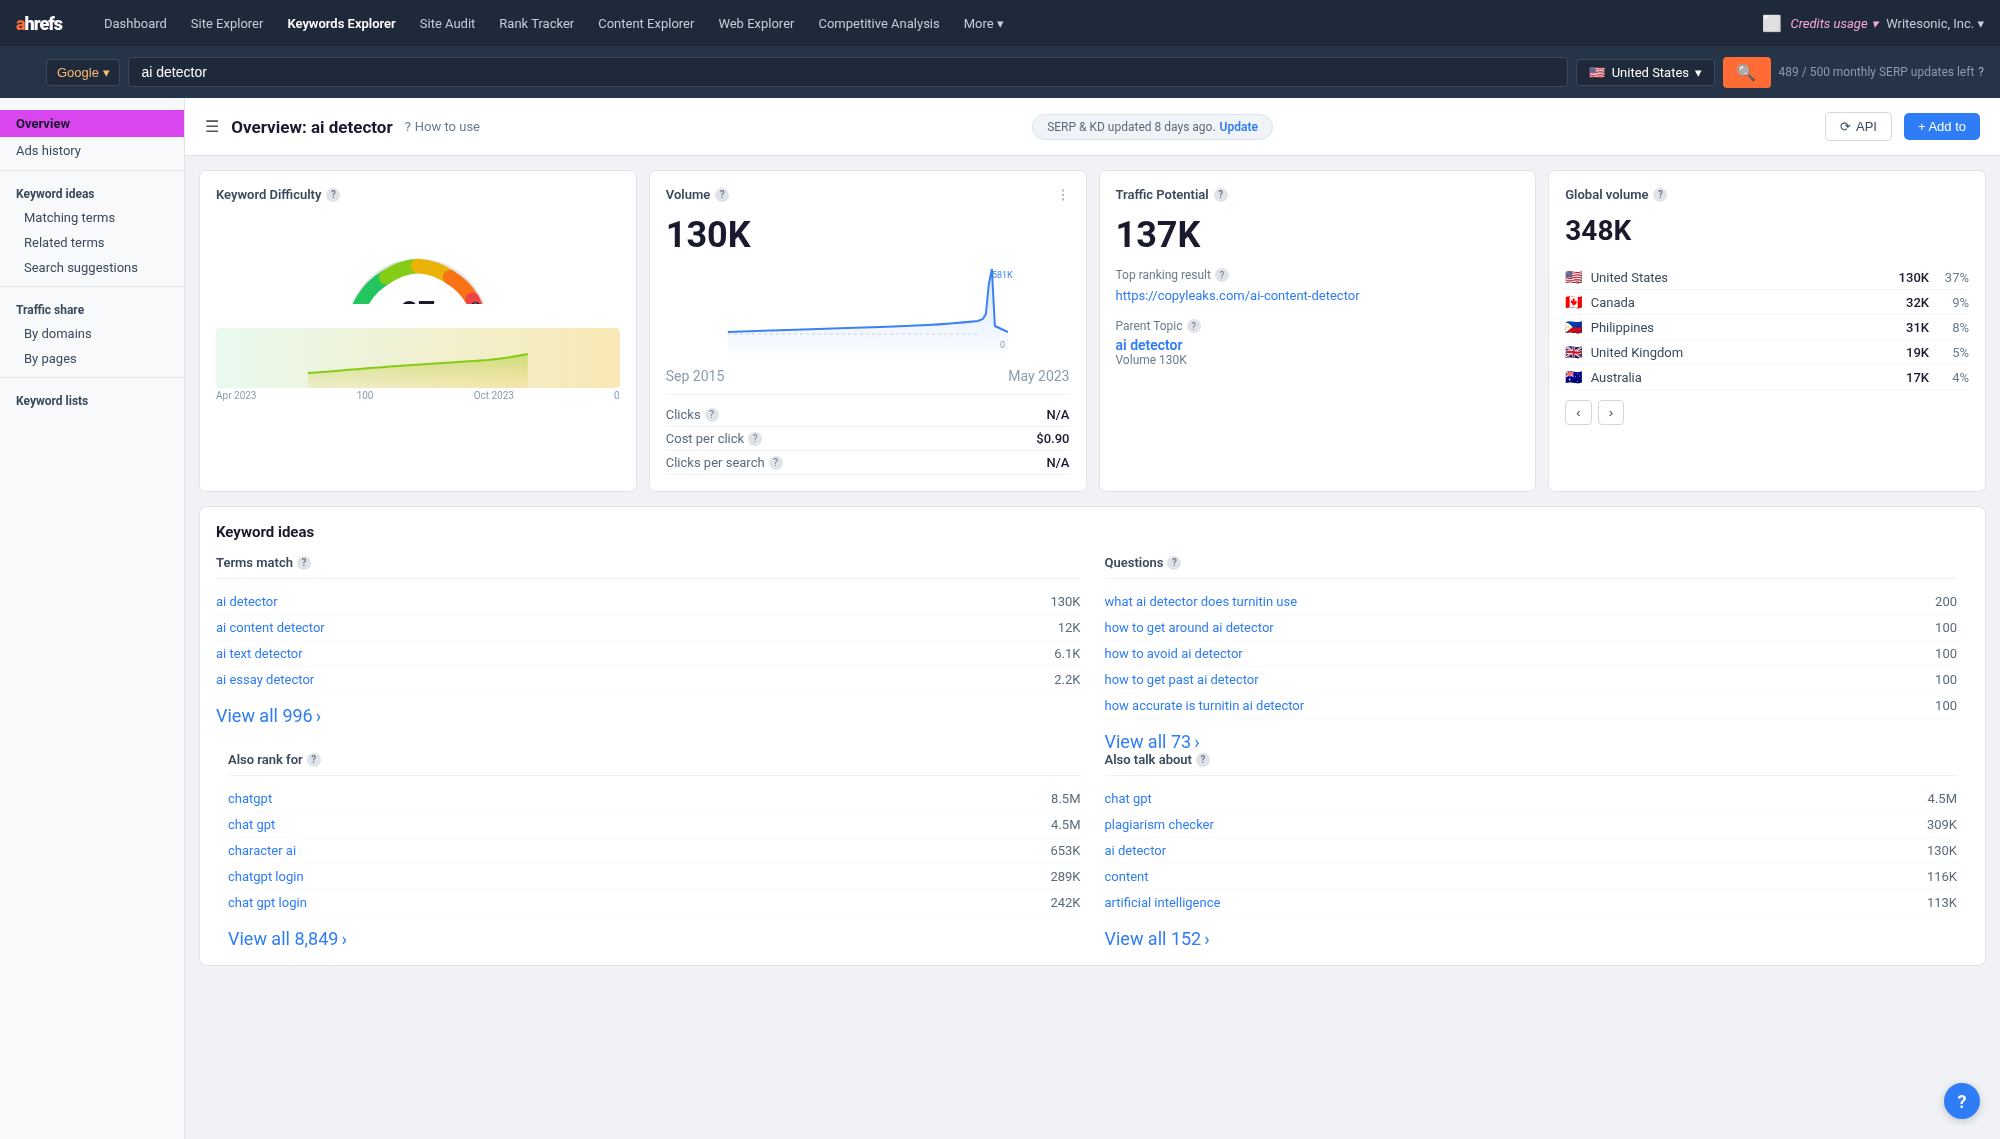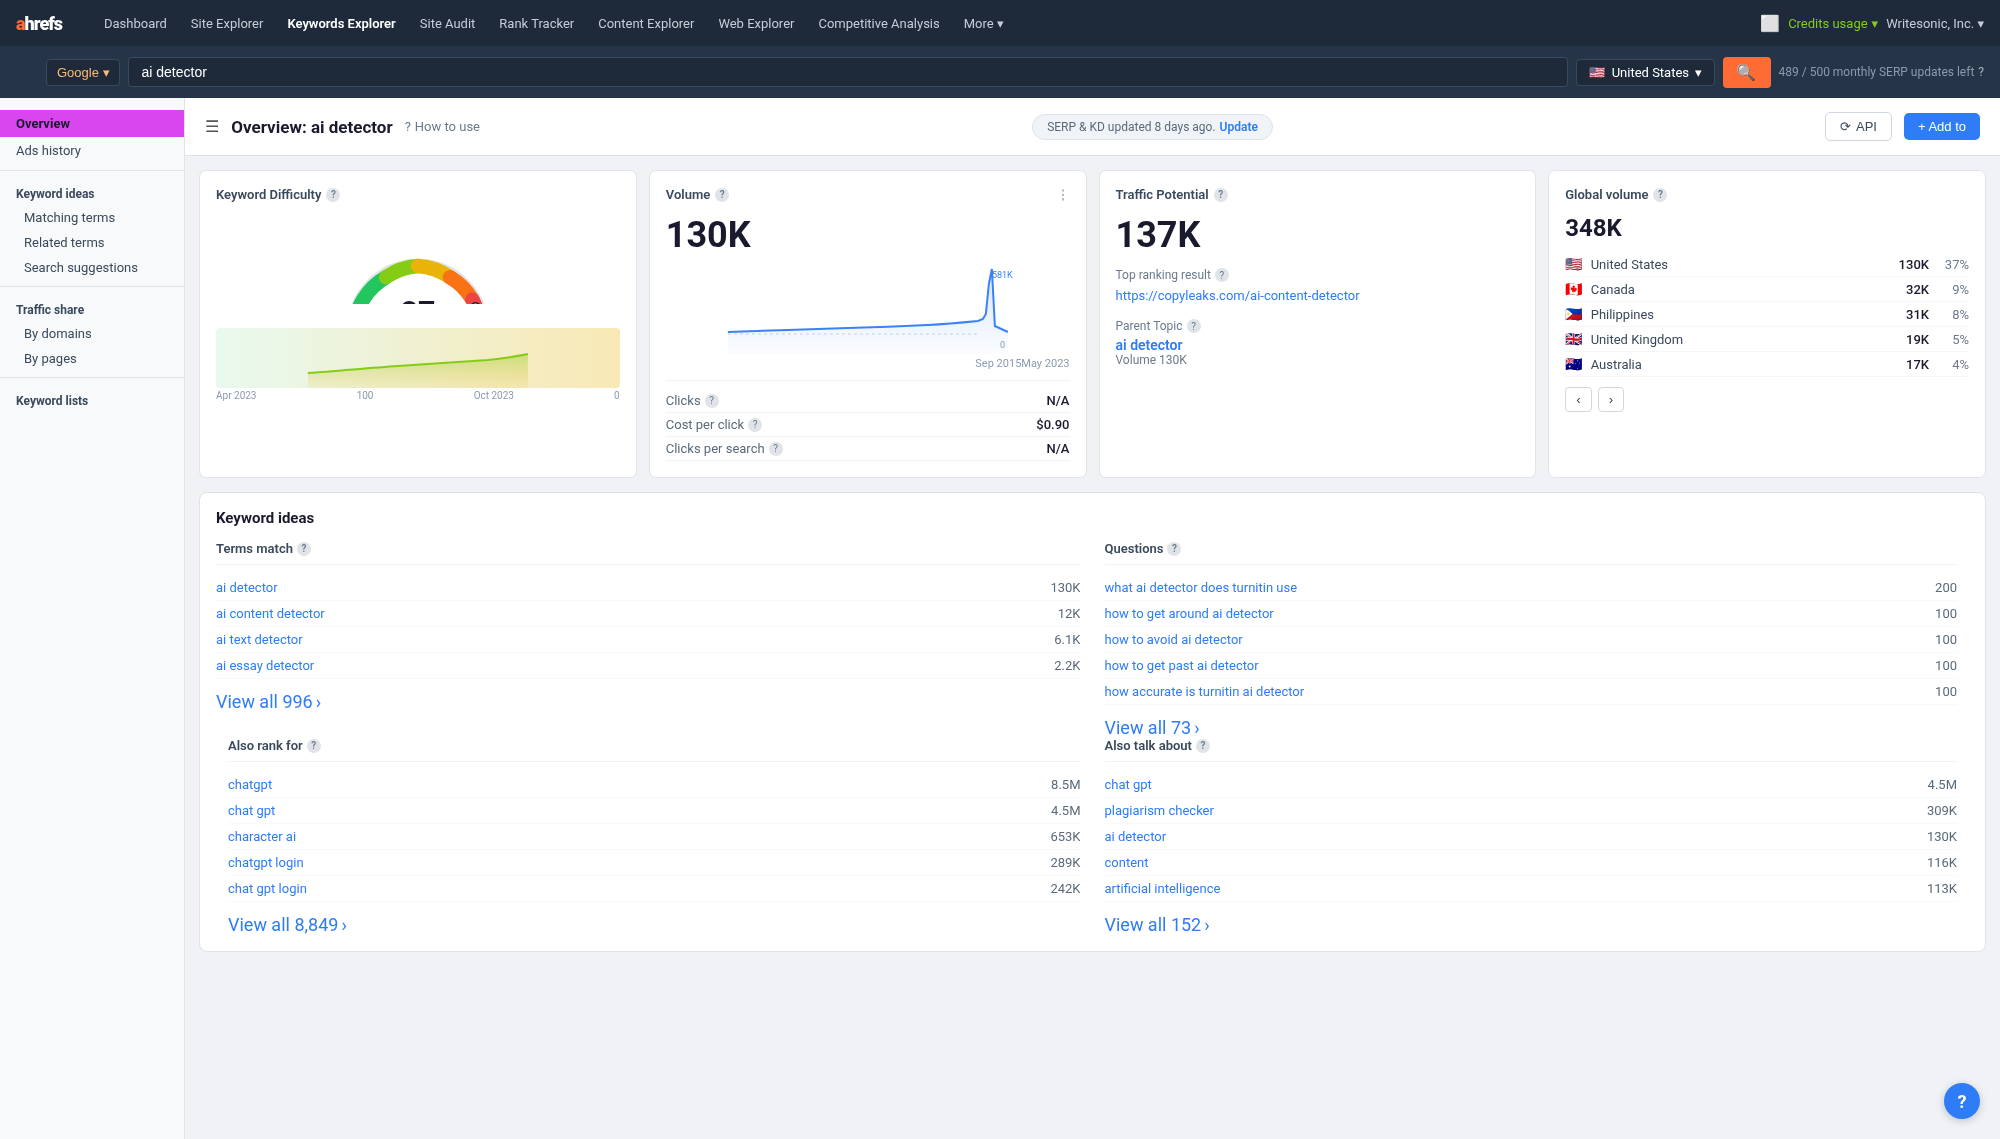--- a/index.html
+++ b/index.html
@@ -7,21 +7,21 @@
 
     
     .top-nav { background: #1e2a3a; display: flex; align-items: center; padding: 0 16px; height: 46px; gap: 4px; }
     .nav-logo { color: #ff6b35; font-weight: 900; font-size: 18px; margin-right: 28px; letter-spacing: -1px; }
     .nav-logo span { color: white; }
     .nav-item { color: #c5cdd8; font-size: 13px; padding: 4px 10px; cursor: pointer; white-space: nowrap; }
     .nav-item.active { color: white; font-weight: 600; }
     .nav-spacer { flex: 1; }
     .nav-right { display: flex; align-items: center; gap: 8px; color: #c5cdd8; font-size: 13px; }
     .nav-monitor { color: #c5cdd8; font-size: 16px; cursor: pointer; }
-    .nav-credits { display: flex; gap: 4px; color: #84cc16; cursor: pointer; }
+    .nav-credits { display: flex; gap: 4px; color: #f9a8d4; cursor: pointer; font-style: italic; }
     .nav-user { color: #c5cdd8; cursor: pointer; }
 
     
     .search-bar { background: #253447; display: flex; align-items: center; padding: 8px 16px; gap: 8px; height: 52px; }
     .search-engine-btn { background: #1e2a3a; border: 1px solid #3a4a5c; color: #fdba74; padding: 5px 10px; border-radius: 4px; cursor: pointer; font-size: 13px; display: flex; align-items: flex-start; gap: 4px; margin-left: 30px; }
     .search-input { flex: 1; background: #1e2a3a; border: 1px solid #3a4a5c; color: white; padding: 6px 12px; border-radius: 4px; font-size: 14px; outline: none; }
     .search-country { background: #1e2a3a; border: 1px solid #3a4a5c; color: white; padding: 5px 12px; border-radius: 4px; cursor: pointer; display: flex; align-items: center; gap: 6px; font-size: 13px; }
     .search-btn { background: #ff6b35; border: none; color: white; padding: 6px 14px; border-radius: 4px; cursor: pointer; font-size: 16px; }
     .search-credits { color: #8a9bb0; font-size: 12px; display: flex; align-items: center; gap: 4px; }
 
@@ -59,36 +59,36 @@
     
     .kd-gauge-container { display: flex; flex-direction: column; align-items: center; }
     .gauge-wrap { position: relative; width: 160px; height: 90px; overflow: hidden; margin-bottom: 4px; }
     .gauge-svg { width: 160px; height: 160px; }
     .kd-mini-chart { width: 100%; height: 60px; margin-top: 10px; background: linear-gradient(to right, rgba(34,197,94,0.1), rgba(234,179,8,0.3)); border-radius: 4px; position: relative; overflow: hidden; }
     .kd-mini-chart-dates { display: flex; justify-content: space-between; font-size: 10px; color: #8a9bb0; margin-top: 2px; }
 
     
     .volume-number { font-size: 36px; font-weight: 700; color: #1a1a2e; margin-bottom: 8px; }
     .volume-chart { width: 100%; height: 90px; position: relative; }
-    .chart-dates { display: flex; justify-content: flex-end; font-size: 11px; color: #8a9bb0; margin-top: 3px; }
+    .chart-dates { display: flex; justify-content: space-between; font-size: 14px; color: #8a9bb0; margin-top: 14px; }
     .volume-stats { margin-top: 10px; border-top: 1px solid #f0f2f5; padding-top: 8px; }
     .stat-row { display: flex; justify-content: space-between; align-items: center; padding: 4px 0; font-size: 13px; color: #3a4a5c; border-bottom: 1px solid #f0f2f5; }
     .stat-label { display: flex; align-items: center; gap: 4px; color: #5a6a7a; }
     .stat-value { color: #1a1a2e; font-weight: 500; }
 
     
     .tp-number { font-size: 36px; font-weight: 700; color: #1a1a2e; margin-bottom: 12px; }
     .tp-label { font-size: 12px; color: #6b7b8d; margin-bottom: 6px; display: flex; align-items: center; gap: 4px; }
     .tp-link { color: #2e7cf6; text-decoration: none; font-size: 13px; display: block; margin-bottom: 4px; }
     .tp-parent-label { font-size: 12px; color: #6b7b8d; margin-bottom: 4px; display: flex; align-items: center; gap: 4px; }
     .tp-parent-link { color: #2e7cf6; text-decoration: none; font-size: 14px; font-weight: 600; }
     .tp-volume { font-size: 12px; color: #6b7b8d; }
 
     
-    .gv-number { font-size: 24px; font-weight: 700; color: #1a1a2e; margin-bottom: 10px; }
+    .gv-number { font-size: 28px; font-weight: 700; color: #1a1a2e; margin-bottom: 18px; }
     .gv-row { display: flex; align-items: center; gap: 8px; padding: 4px 0; font-size: 13px; border-bottom: 1px solid #f5f6f8; }
     .gv-flag { font-size: 14px; }
     .gv-country { color: #3a4a5c; flex: 1; }
     .gv-vol { color: #1a1a2e; font-weight: 500; min-width: 40px; text-align: right; }
     .gv-pct { color: #6b7b8d; min-width: 32px; text-align: right; }
     .gv-nav { display: flex; gap: 6px; margin-top: 10px; }
     .gv-nav-btn { border: 1px solid #d0d7df; background: white; padding: 4px 10px; border-radius: 4px; cursor: pointer; color: #3a4a5c; }
 
     
     .keyword-ideas-section { background: white; margin: 0 14px 14px; border-radius: 8px; border: 1px solid #e0e4e8; padding: 16px; }

